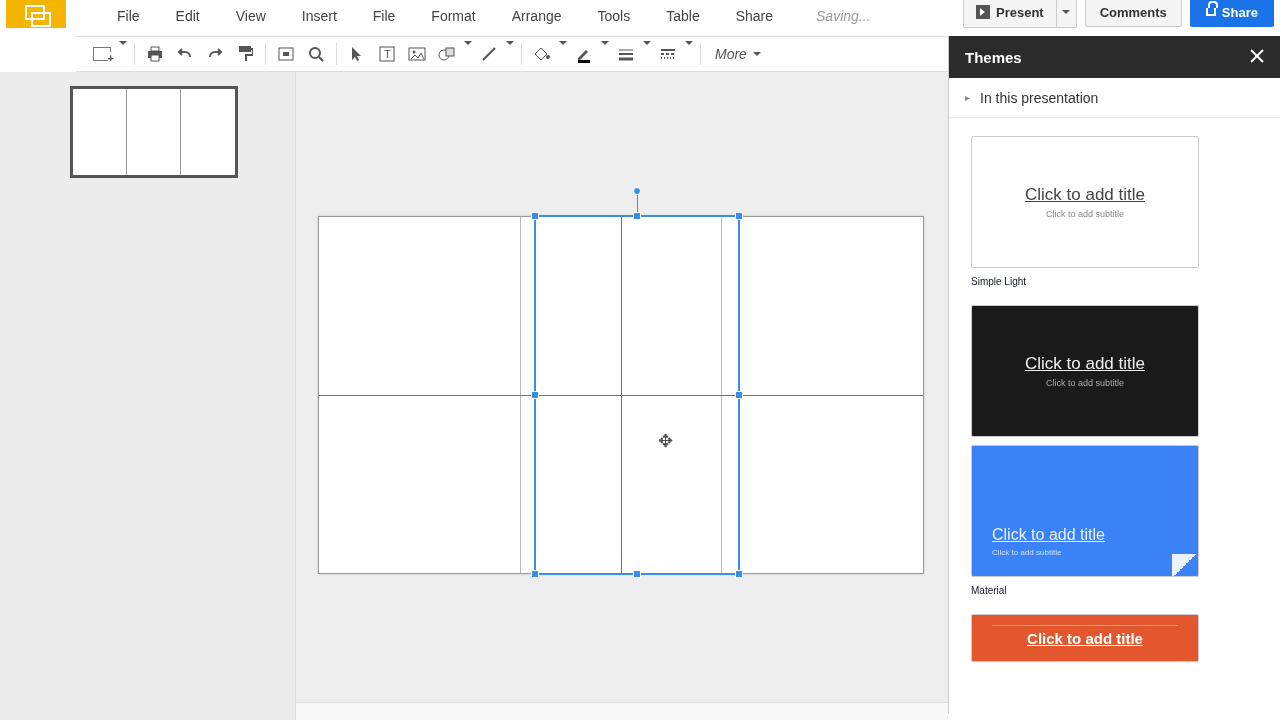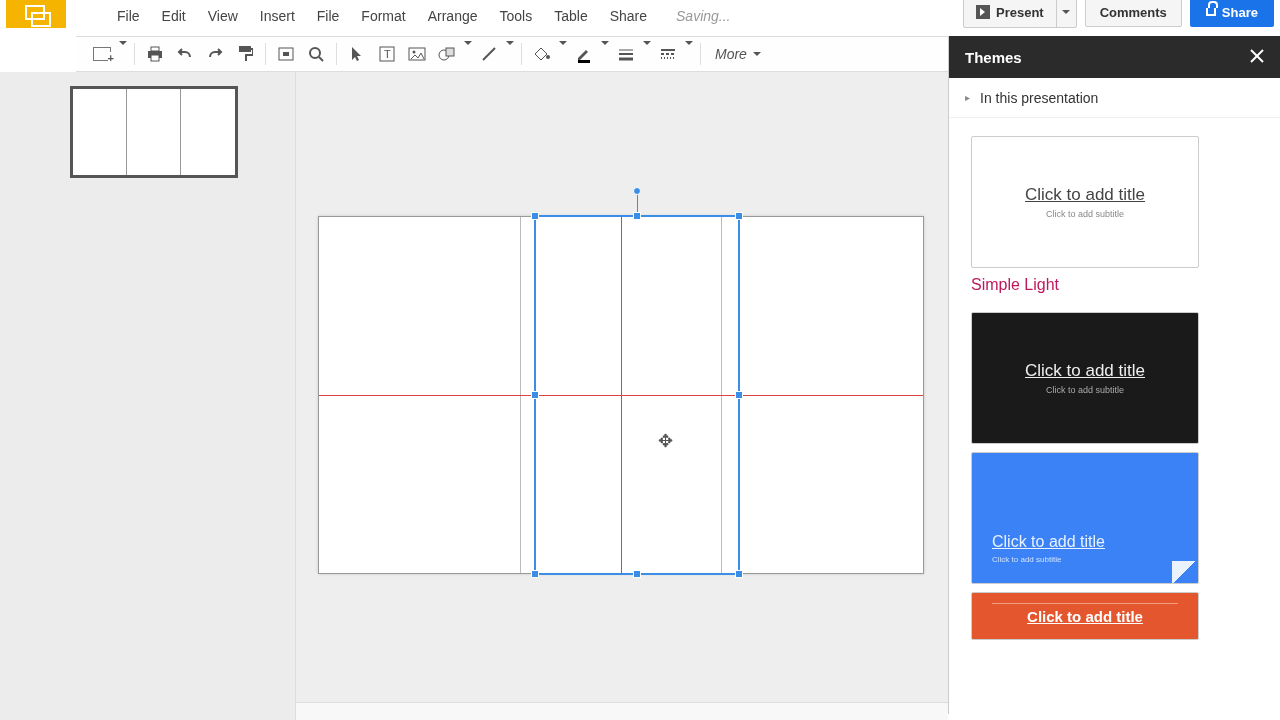--- a/index.html
+++ b/index.html
@@ -6,21 +6,21 @@
   body { width: 1280px; height: 720px; background: #fff; overflow: hidden; position: relative; }
 
   
   .menubar { position: absolute; top: 0; left: 0; right: 0; height: 32px; background: #fff; display: flex; align-items: center; }
   .logo { width: 76px; height: 32px; display: flex; align-items: center; justify-content: center; position: relative; }
   .logo-box { width: 60px; height: 28px; background: #f4b400; position: absolute; right: 10px; top: 0; }
   .logo-icon { position: relative; width: 26px; height: 22px; }
   .logo-icon::before, .logo-icon::after { content: ""; position: absolute; width: 16px; height: 11px; border: 2px solid #fff; }
   .logo-icon::before { left: 0; top: 0; }
   .logo-icon::after { left: 6px; top: 7px; }
-  .menu-items { display: flex; align-items: center; height: 100%; padding-left: 30px; gap: 0; }
+  .menu-items { display: flex; align-items: center; height: 100%; padding-left: 30px; gap: 14px; }
   .menu-item { font-size: 14px; color: #444; padding: 0 11px; cursor: pointer; }
   .saving { font-size: 14px; color: #999; padding-left: 18px; font-style: italic; }
   .right-buttons { position: absolute; right: 0; top: -4px; display: flex; gap: 0; align-items: center; }
   .btn { height: 30px; display: flex; align-items: center; justify-content: center; font-size: 13px; font-weight: bold; cursor: pointer; }
   .present-wrap { display: flex; border: 1px solid #ccc; border-radius: 2px; background: #f5f5f5; margin-right: 8px; }
   .present-btn { padding: 0 12px; color: #333; gap: 6px; }
   .present-drop { width: 20px; border-left: 1px solid #ccc; display: flex; align-items: center; justify-content: center; }
   .comments-btn { padding: 0 14px; color: #333; background: #f5f5f5; border: 1px solid #ccc; border-radius: 2px; margin-right: 8px; }
   .share-btn { padding: 0 16px; color: #fff; background: #1a73e8; border-radius: 2px; gap: 6px; margin-right: 6px; }
   .play-ic { width: 14px; height: 14px; background: #555; position: relative; }
@@ -67,21 +67,21 @@
   
   .themes-panel { position: absolute; top: 36px; right: 0; bottom: 6px; width: 332px; background: #fff; border-left: 1px solid #ccc; }
   .themes-head { height: 42px; background: #2b2b2b; color: #fff; display: flex; align-items: center; padding: 0 16px; font-size: 15px; font-weight: bold; }
   .themes-head .close { margin-left: auto; cursor: pointer; font-size: 18px; }
   .in-pres { height: 40px; display: flex; align-items: center; padding: 0 16px; font-size: 14px; color: #333; border-bottom: 1px solid #eee; }
   .in-pres .arrow { margin-right: 10px; color: #888; font-size: 10px; }
   .theme-scroll { position: absolute; top: 82px; left: 0; right: 0; bottom: 0; overflow: hidden; padding: 18px 22px; }
   .theme-card { width: 228px; height: 132px; border: 1px solid #ccc; border-radius: 2px; display: flex; flex-direction: column; align-items: center; justify-content: center; margin-bottom: 8px; }
   .theme-title { font-size: 17px; color: #444; text-decoration: underline; }
   .theme-sub { font-size: 9px; color: #888; margin-top: 4px; }
-  .theme-label { font-size: 16px; color: #be185d; margin-bottom: 18px; }
+  .theme-label { font-size: 10px; color: #0f172a; margin-bottom: 18px; }
   .dark-card { background: #1a1a1a; }
   .dark-card .theme-title { color: #eee; } .dark-card .theme-sub { color: #aaa; }
   .material-card { background: #3b82f6; align-items: flex-start; padding: 60px 20px 0 20px; position: relative; }
   .material-card .theme-title { color: #e8f1ff; font-size: 16px; }
   .material-card .theme-sub { color: #cfe2ff; font-size: 8px; }
   .material-fold { position: absolute; right: 0; bottom: 0; width: 26px; height: 22px; background: linear-gradient(135deg,#eaf2fd 50%,transparent 50%); }
   .orange-card { background: #e4572e; height: 48px; justify-content: center; }
   .orange-card .top-line { position: absolute; top: 10px; left: 20px; right: 20px; height: 1px; background: rgba(255,255,255,0.4); }
   .orange-card .theme-title { color: #fff; font-size: 15px; font-weight: bold; }
 
@@ -306,19 +306,20 @@
     <div class="theme-card dark-card">
       <div class="theme-title">Click to add title</div>
       <div class="theme-sub">Click to add subtitle</div>
     </div>
 
     <div class="theme-card material-card" style="position:relative;">
       <div class="theme-title">Click to add title</div>
       <div class="theme-sub">Click to add subtitle</div>
       <div class="material-fold"></div>
     </div>
+    <div class="theme-label">Material</div>
 
     <div class="theme-card orange-card" style="position:relative;">
       <div class="top-line"></div>
       <div class="theme-title">Click to add title</div>
     </div>
   </div>
 </div>
 
 </body></html>

